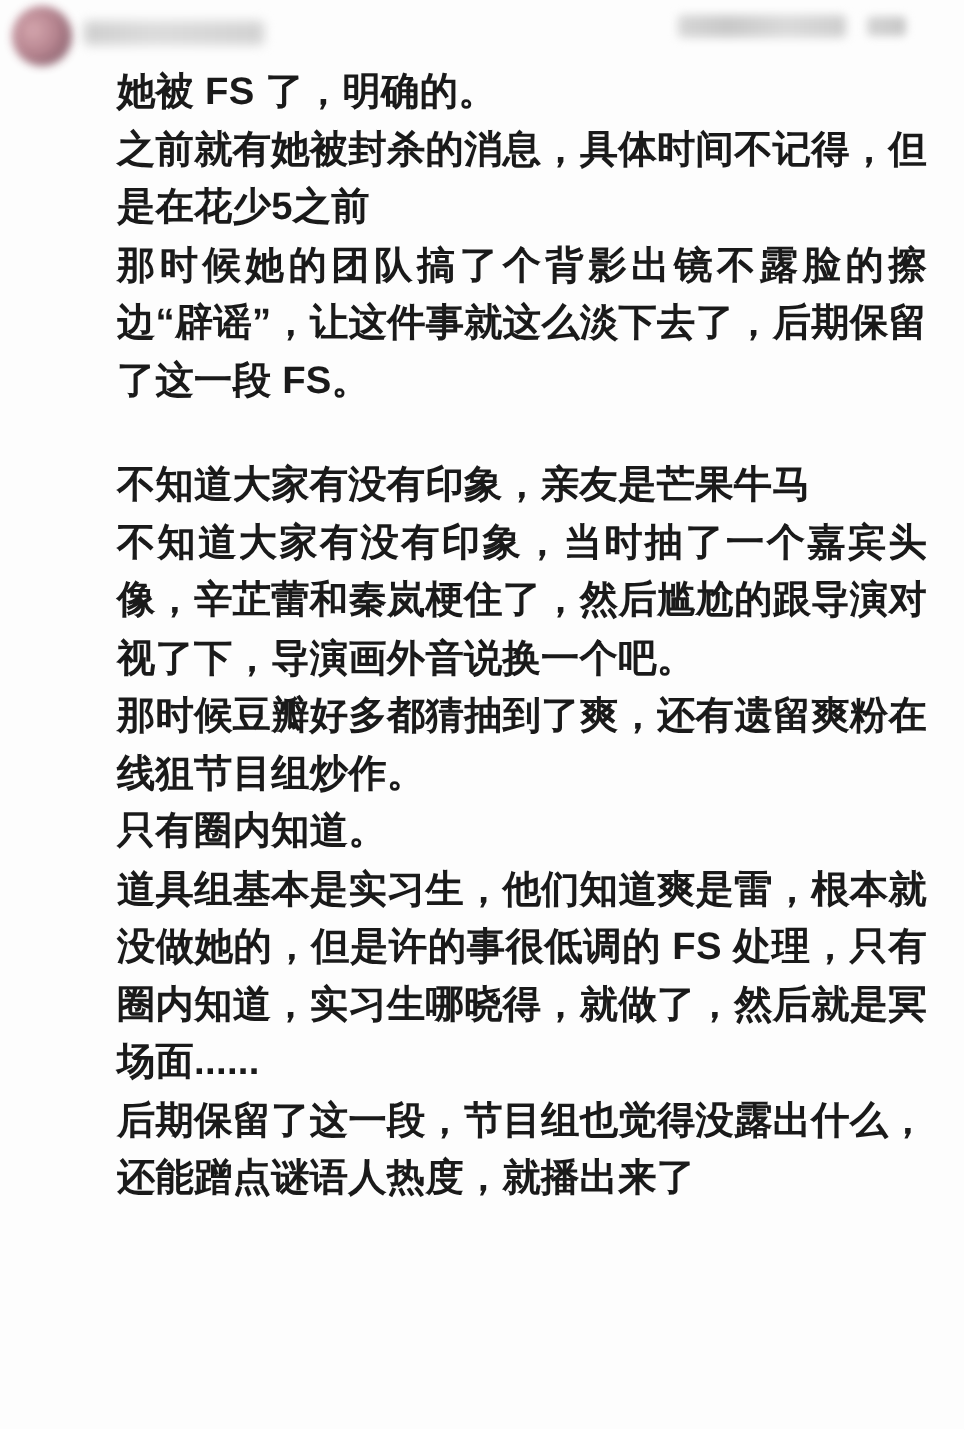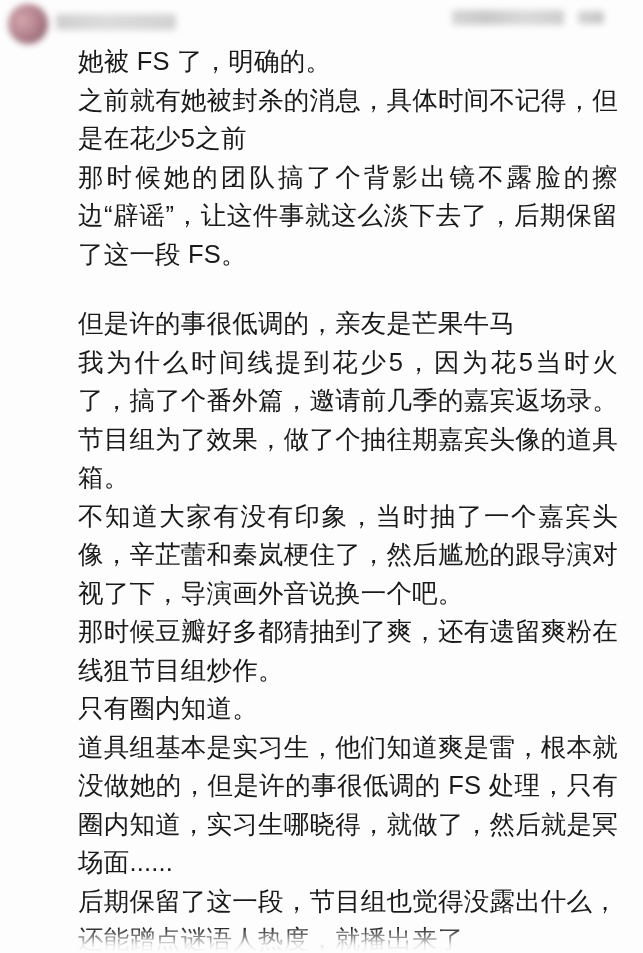--- a/index.html
+++ b/index.html
@@ -13,20 +13,21 @@
     overflow: hidden;
     font-family: "Liberation Sans", sans-serif;
     color: #111111;
   }
   .screen {
     position: relative;
     width: 643px;
     height: 953px;
     background: #fdfdfd;
     overflow: hidden;
+    font-weight: bold;
   }
 
   
   .topbar {
     position: absolute;
     top: 0;
     left: 0;
     width: 643px;
     height: 46px;
     background: #fdfdfd;
@@ -118,22 +119,21 @@
     <div class="avatar-name"></div>
     <div class="meta-blur"></div>
     <div class="meta-blur-2"></div>
   </div>
 
   <div class="post">
     <p class="para">她被 FS 了，明确的。</p>
     <p class="para">之前就有她被封杀的消息，具体时间不记得，但是在花少5之前</p>
     <p class="para">那时候她的团队搞了个背影出镜不露脸的擦边“辟谣”，让这件事就这么淡下去了，后期保留了这一段 FS。</p>
     <div class="gap"></div>
-    <p class="para">但是许的事很低调的，亲友是芒果牛马</p>
-    <p class="para">我为什么时间线提到花少5，因为花5当时火了，搞了个番外篇，邀请前几季的嘉宾返场录。节目组为了效果，做了个抽往期嘉宾头像的道具箱。</p>
+    <p class="para">不知道大家有没有印象，亲友是芒果牛马</p>
     <p class="para">不知道大家有没有印象，当时抽了一个嘉宾头像，辛芷蕾和秦岚梗住了，然后尴尬的跟导演对视了下，导演画外音说换一个吧。</p>
     <p class="para">那时候豆瓣好多都猜抽到了爽，还有遗留爽粉在线狙节目组炒作。</p>
     <p class="para">只有圈内知道。</p>
     <p class="para">道具组基本是实习生，他们知道爽是雷，根本就没做她的，但是许的事很低调的 FS 处理，只有圈内知道，实习生哪晓得，就做了，然后就是冥场面......</p>
     <p class="para">后期保留了这一段，节目组也觉得没露出什么，还能蹭点谜语人热度，就播出来了</p>
   </div>
 
   <div class="bottom-fade"></div>
 </div>
 

